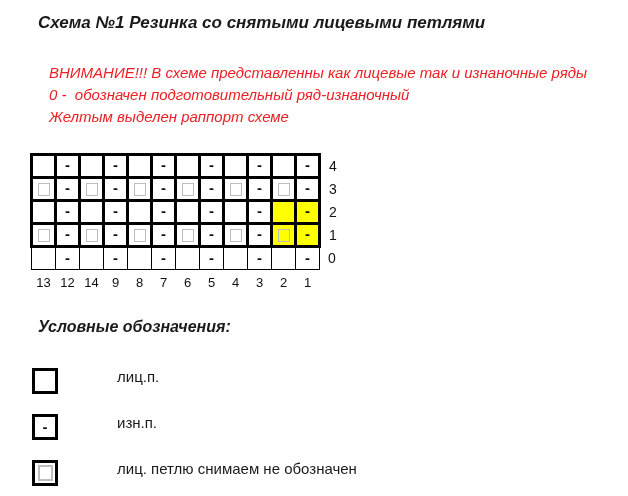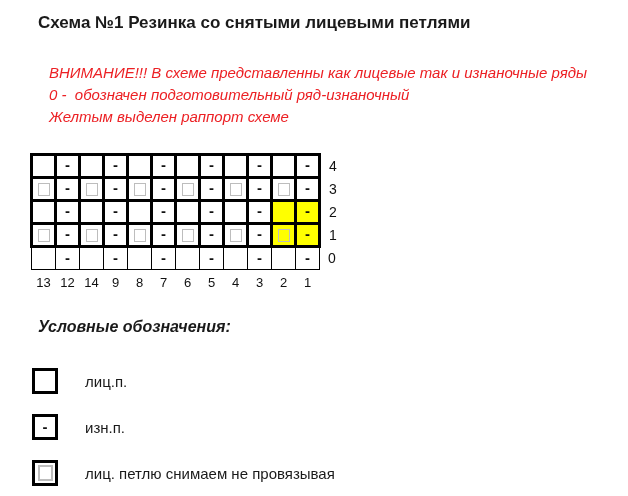--- a/index.html
+++ b/index.html
@@ -10,21 +10,21 @@
   }
   html,body{margin:0;padding:0;}
   body{
     width:628px;height:496px;position:relative;overflow:hidden;
     background:#ffffff;
     font-family:"Liberation Sans",sans-serif;
     color:#1a1a1a;
   }
   #title{
     position:absolute;left:38px;top:13px;margin:0;
-    font-size:17px;font-weight:700;color:#1a1a1a;
+    font-size:17px;font-weight:700;color:#1a1a1a;font-style:italic;
   }
   #warning{
     position:absolute;left:38px;top:62px;
     font-size:15px;font-style:italic;line-height:22px;
     color:var(--warn);
     margin-left:11px;
   }
   #warning div{white-space:pre;}
   table.scheme{
     position:absolute;left:30px;top:153px;
@@ -59,22 +59,22 @@
     border:1.5px solid var(--slip);background:transparent;
     vertical-align:middle;
   }
   .slipsq.lg{width:11px;height:12px;border-width:2px;}
   #legend{position:absolute;left:32px;top:318px;}
   .legend-heading{
     font-size:16px;font-weight:700;font-style:italic;
     color:#1a1a1a;margin:0 0 32px 6px;line-height:18px;
   }
   .legend-item{
-    display:flex;align-items:center;
-    height:26px;margin-bottom:20px;
+    display:flex;align-items:flex-start;
+    height:26px;margin-bottom:20px;gap:32px;
   }
   .lbox{
     width:20px;height:20px;flex:0 0 auto;
     border:3px solid #000;
     display:flex;align-items:center;justify-content:center;
     background:#fff;
   }
   .llabel{margin-left:27px;font-size:15px;color:#1a1a1a;}
 </style>
 </head>
@@ -195,18 +195,18 @@
         <div class="legend-item">
           <span class="lbox">
             <span class="dash">-</span>
           </span>
           <span class="llabel">изн.п.</span>
         </div>
         <div class="legend-item">
           <span class="lbox">
             <span class="slipsq lg"></span>
           </span>
-          <span class="llabel">лиц. петлю снимаем не провязывая</span>
+          <span class="llabel">лиц. петлю снимаем не обозначен</span>
         </div>
       </div>
   </div>
 
 </div>
 
 </body></html>

